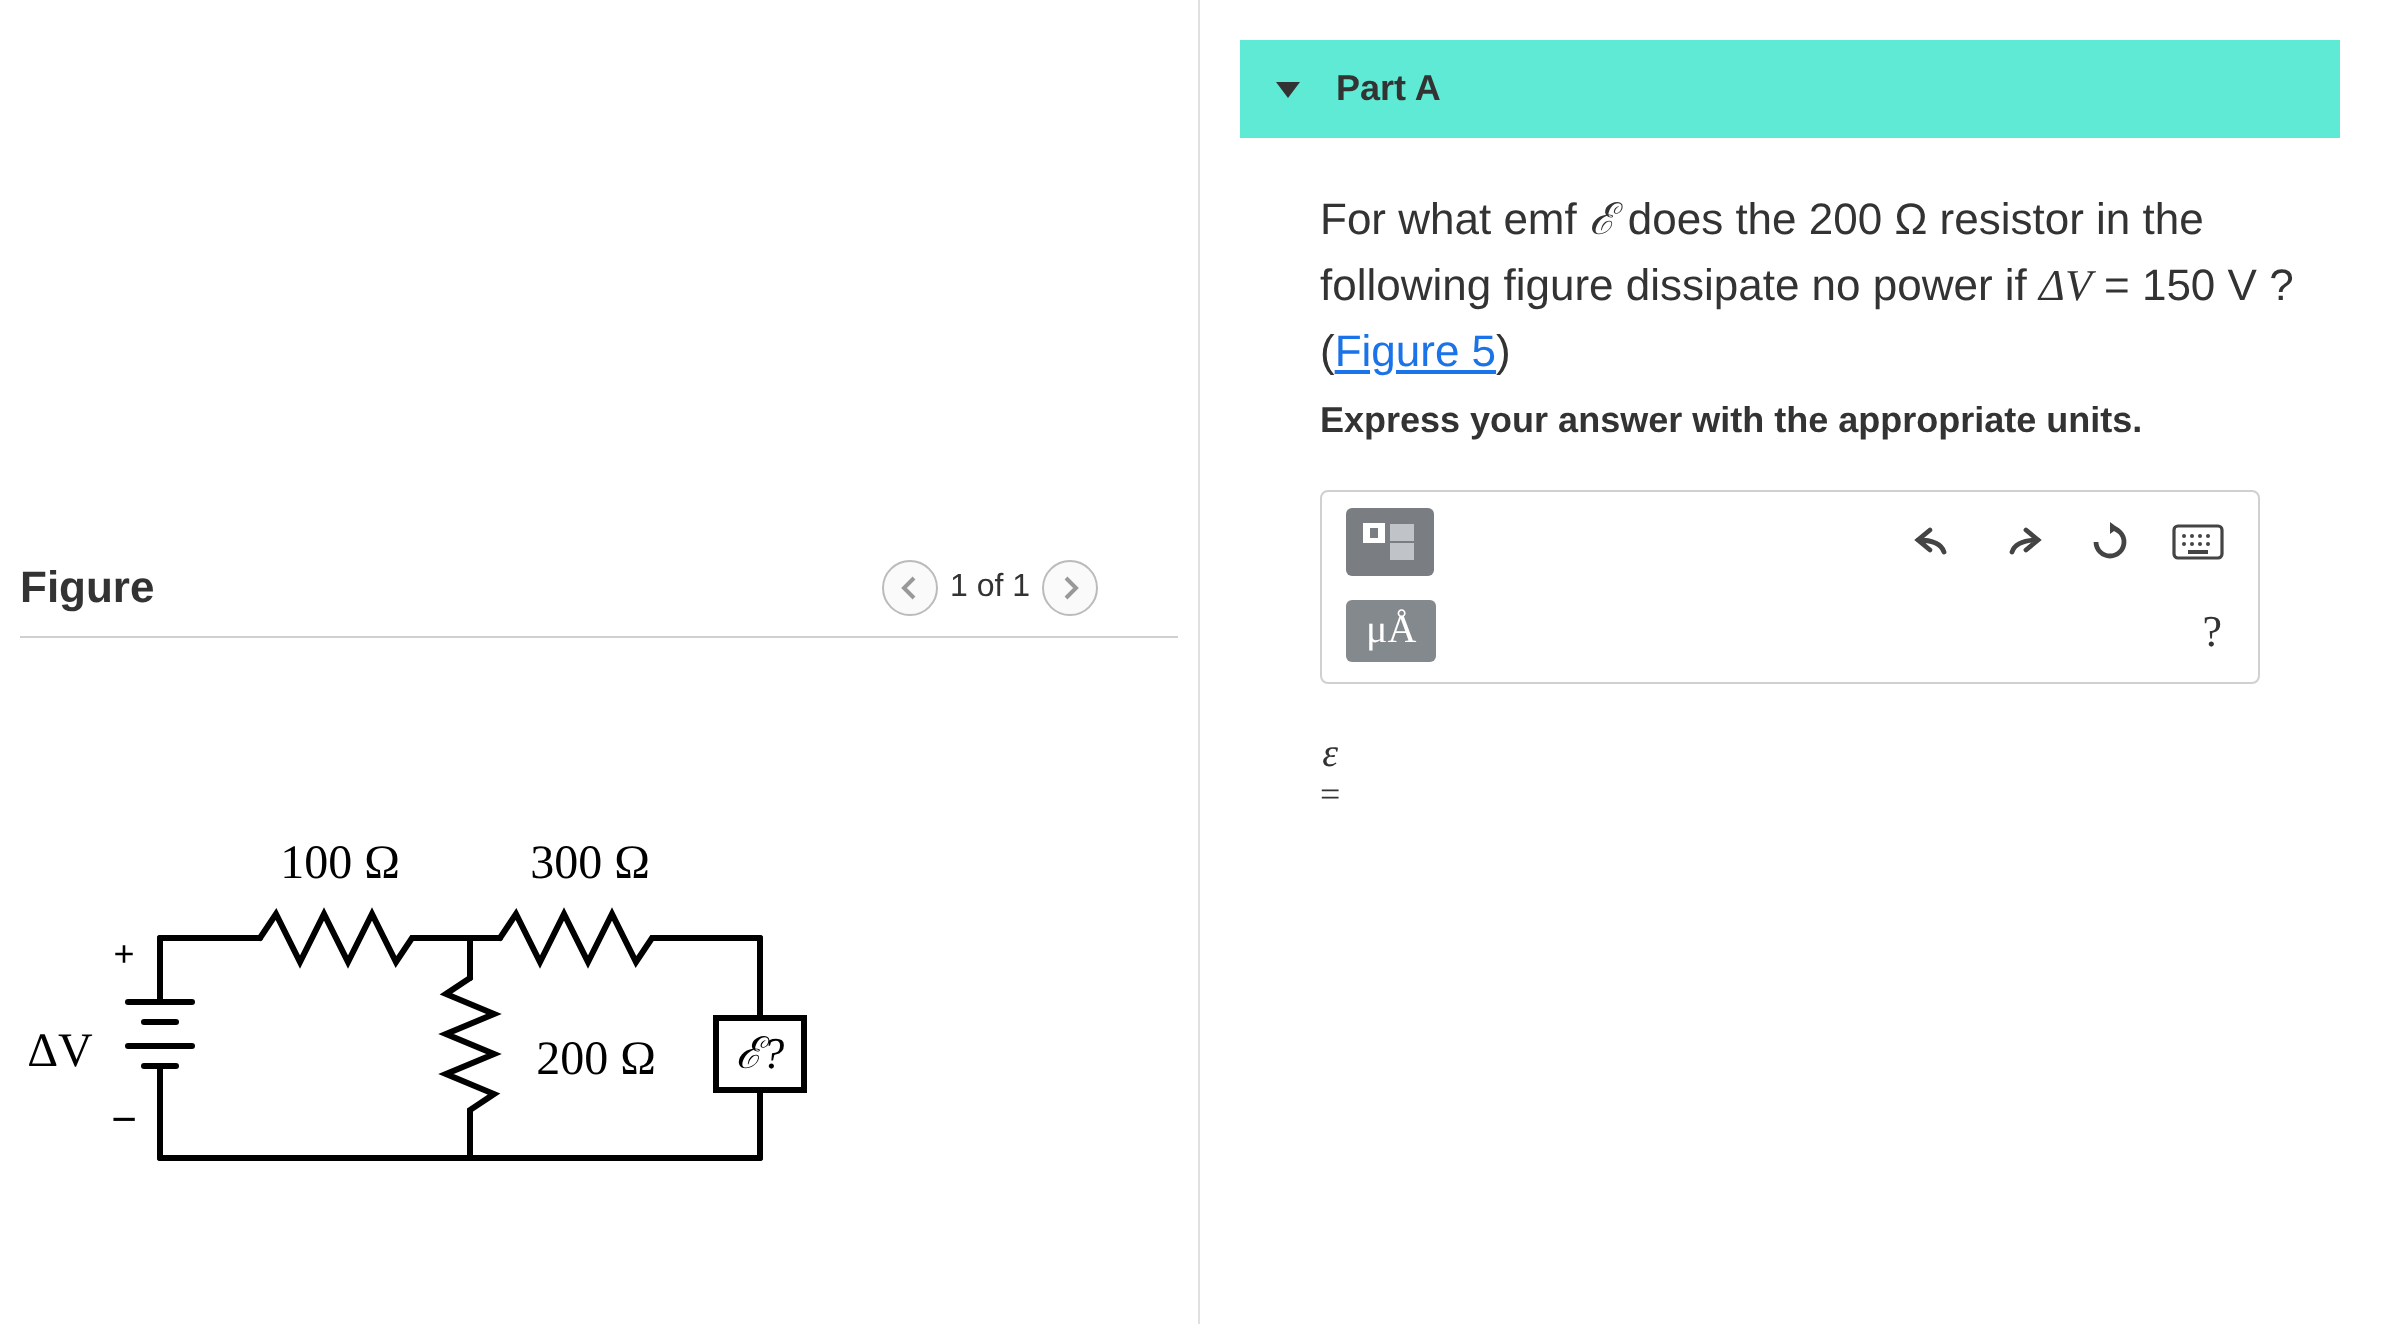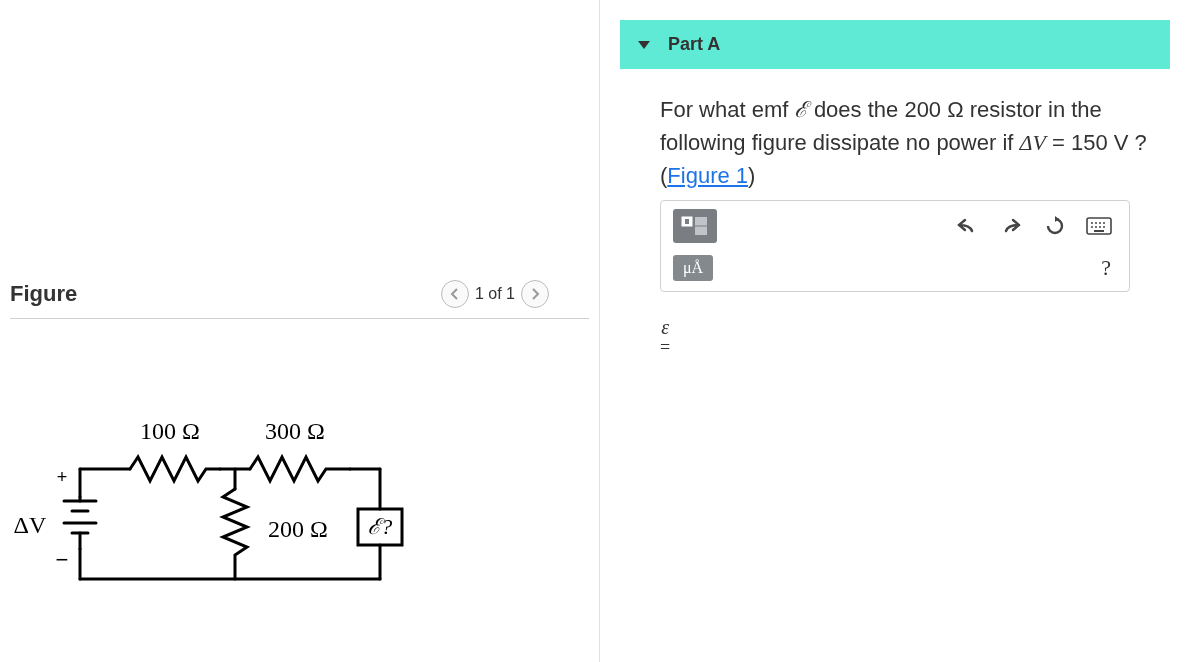--- a/index.html
+++ b/index.html
@@ -136,21 +136,21 @@
   .second-row {
     display: flex;
     align-items: center;
     justify-content: space-between;
     padding: 4px 12px 10px 12px;
   }
   .units-btn {
     background: #84898e;
     color: #fff;
     font-family: 'Times New Roman', serif;
-    font-size: 16px;
+    font-size: 20px;
     padding: 4px 10px;
     border-radius: 3px;
   }
   .help-q {
     font-size: 22px;
     font-family: 'Times New Roman', serif;
     color: #333;
     padding-right: 6px;
   }
   .input-area {
@@ -263,23 +263,24 @@
   </div>
 
   <div class="right">
     <div class="part-header">
       <span class="caret-down"></span>
       <span class="part-title">Part A</span>
     </div>
 
     <p class="question-text">
       <span>For what emf </span><span class="math-i">ℰ</span><span> does the 200 </span><span>Ω</span><span> resistor in the following figure dissipate no power if </span><span class="math-i">ΔV</span><span> = 150  V ?</span><br>
-      (<span class="link">Figure 1</span>)
+      (<span class="link">Figure 5</span>)
     </p>
 
+    <p class="instruction">Express your answer with the appropriate units.</p>
 
     <div class="answer-box">
       <div class="toolbar-row">
         <div class="tool-left">
           <div class="tpl-btn">
             <svg width="30" height="22" viewBox="0 0 30 22">
               <rect x="2" y="2" width="10" height="9" fill="#fff" stroke="#fff"></rect>
               <rect x="5" y="4" width="4" height="5" fill="#7a7e82"></rect>
               <rect x="15" y="2" width="12" height="18" fill="#c0c4c8"></rect>
               <line x1="15" y1="11" x2="27" y2="11" stroke="#7a7e82" stroke-width="1"></line>

